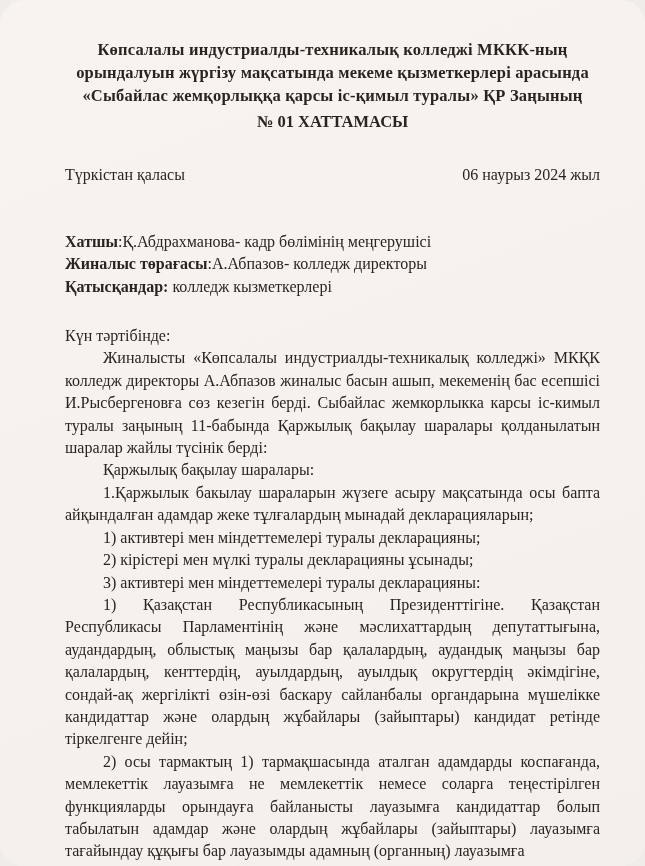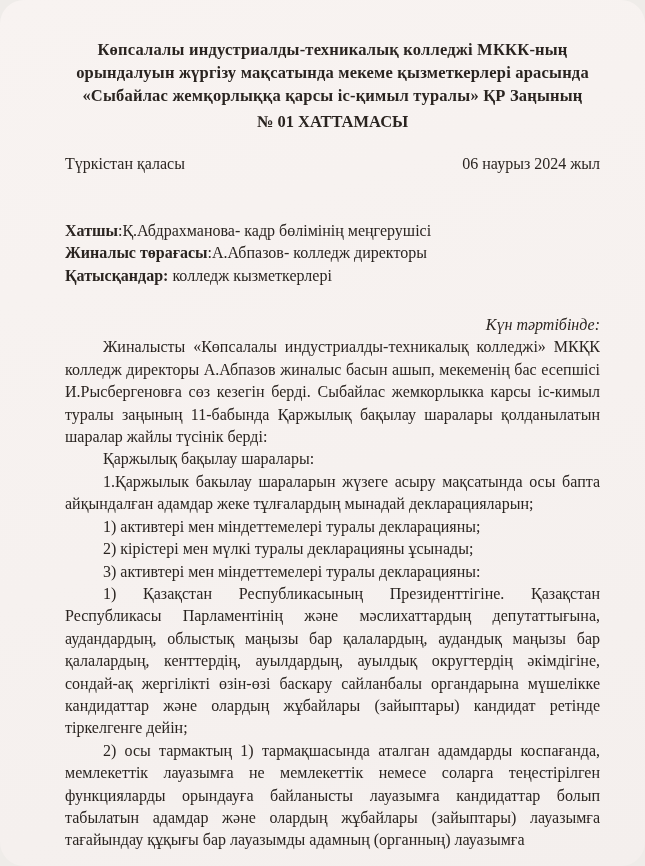--- a/index.html
+++ b/index.html
@@ -34,32 +34,31 @@
   }
   .protocol-heading {
     text-align: center;
     font-weight: bold;
     font-size: 16.5px;
     margin-top: 4px;
   }
   .city-row {
     display: flex;
     justify-content: space-between;
-    margin-top: 20px;
+    margin-top: 31px;
   }
   .meta-block {
     margin-top: 44px;
   }
   .meta-line b {
     font-weight: bold;
   }
   .agenda-heading {
-    text-align: right;
+    text-align: left;
     margin-top: 27px;
-    font-style: italic;
   }
   .topic {
     margin: 11px 0 0 0;
     font-weight: bold;
     text-align: justify;
     text-indent: 38px;
   }
   p.body-para {
     margin: 0;
     text-align: justify;

